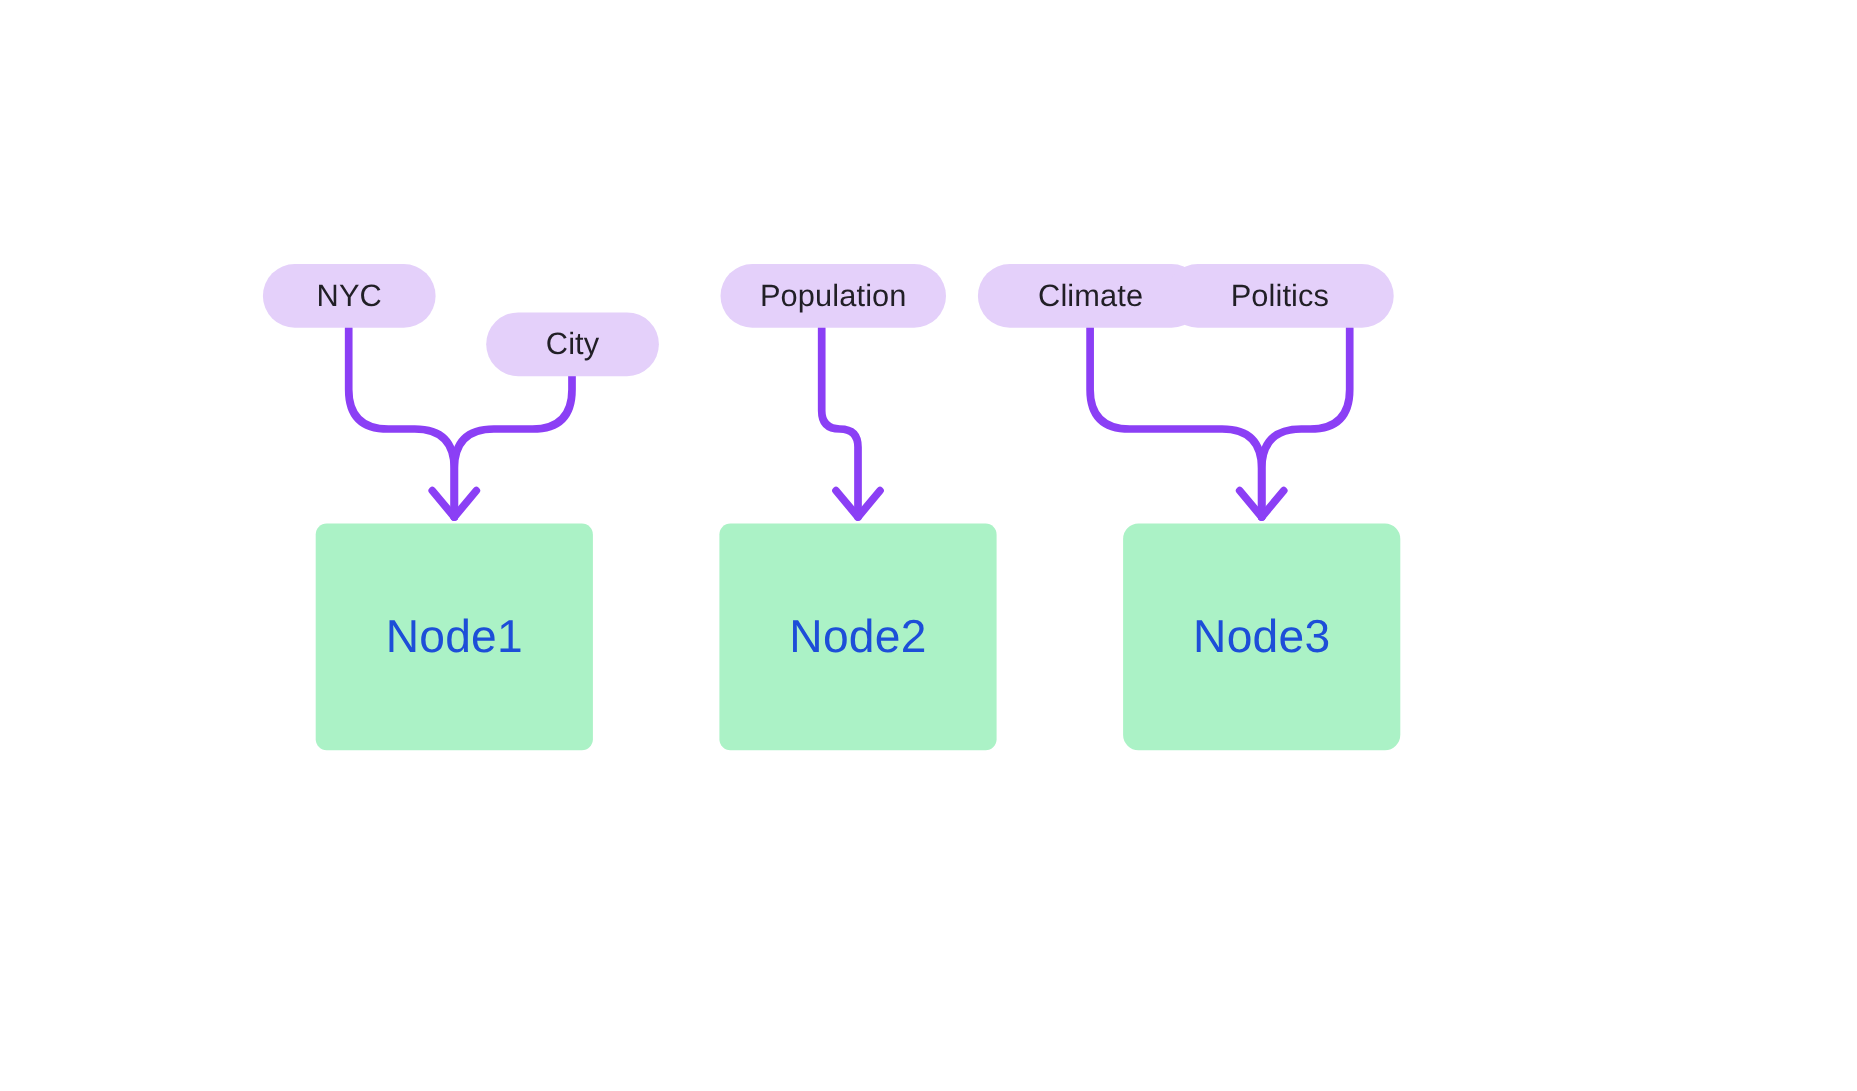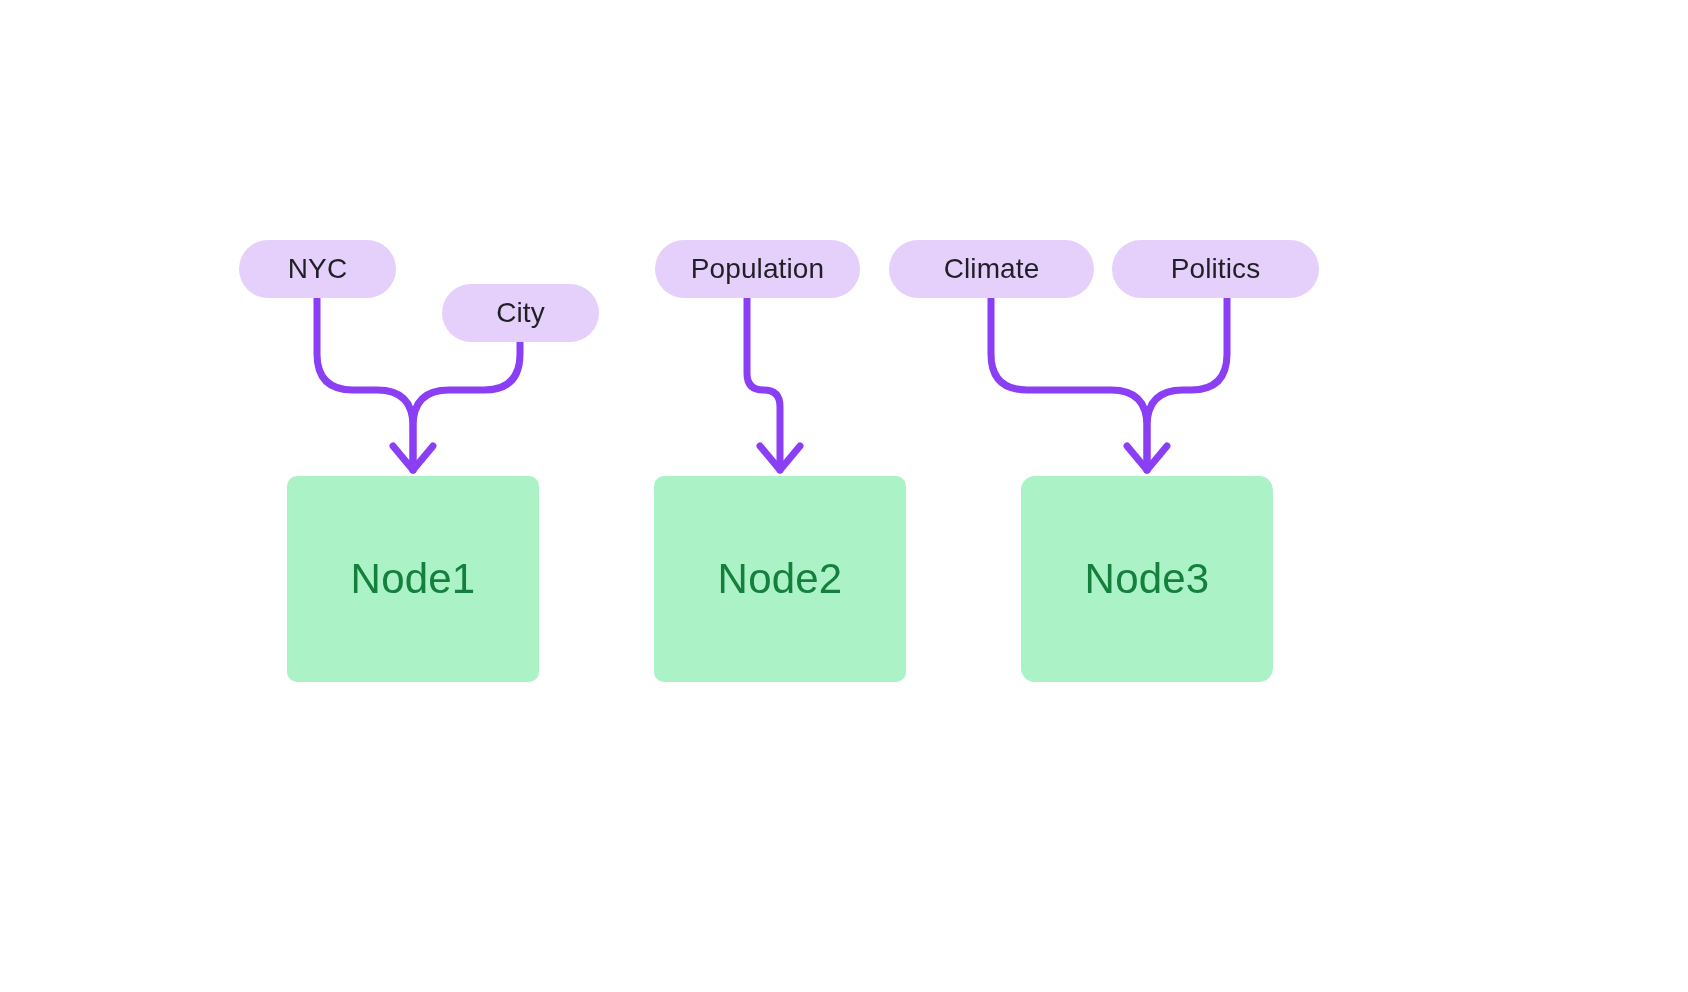--- a/index.html
+++ b/index.html
@@ -44,21 +44,21 @@
     padding: 0 22px;
   }
   .node {
     position: absolute;
     display: flex;
     align-items: center;
     justify-content: center;
     box-sizing: border-box;
     background: #abf2c6;
     border-radius: 10px;
-    color: #15803d;
+    color: #1d4ed8;
     font-size: 42px;
     line-height: 1;
     letter-spacing: 0.2px;
     white-space: nowrap;
   }
 </style>
 </head>
 <body>
 
 <div id="canvas">
@@ -84,21 +84,21 @@
       </div>
       <div class="pill" style="left: 442px; top: 240px; width: 157px; margin-top: 44px;">
         <span>City</span>
       </div>
       <div class="pill" style="left: 655px; top: 240px; width: 205px;">
         <span>Population</span>
       </div>
       <div class="pill" style="left: 889px; top: 240px; width: 205px;">
         <span>Climate</span>
       </div>
-      <div class="pill" style="left: 1112px; top: 240px; width: 207px;">
+      <div class="pill" style="left: 1060px; top: 240px; width: 207px;">
         <span>Politics</span>
       </div>
     </div>
   <div id="node-layer">
       <div class="node" style="left: 287px; top: 476px; width: 252px; height: 206px;">
         <span>Node1</span>
       </div>
       <div class="node" style="left: 654px; top: 476px; width: 252px; height: 206px; justify-content: center;">
         <span>Node2</span>
       </div>

